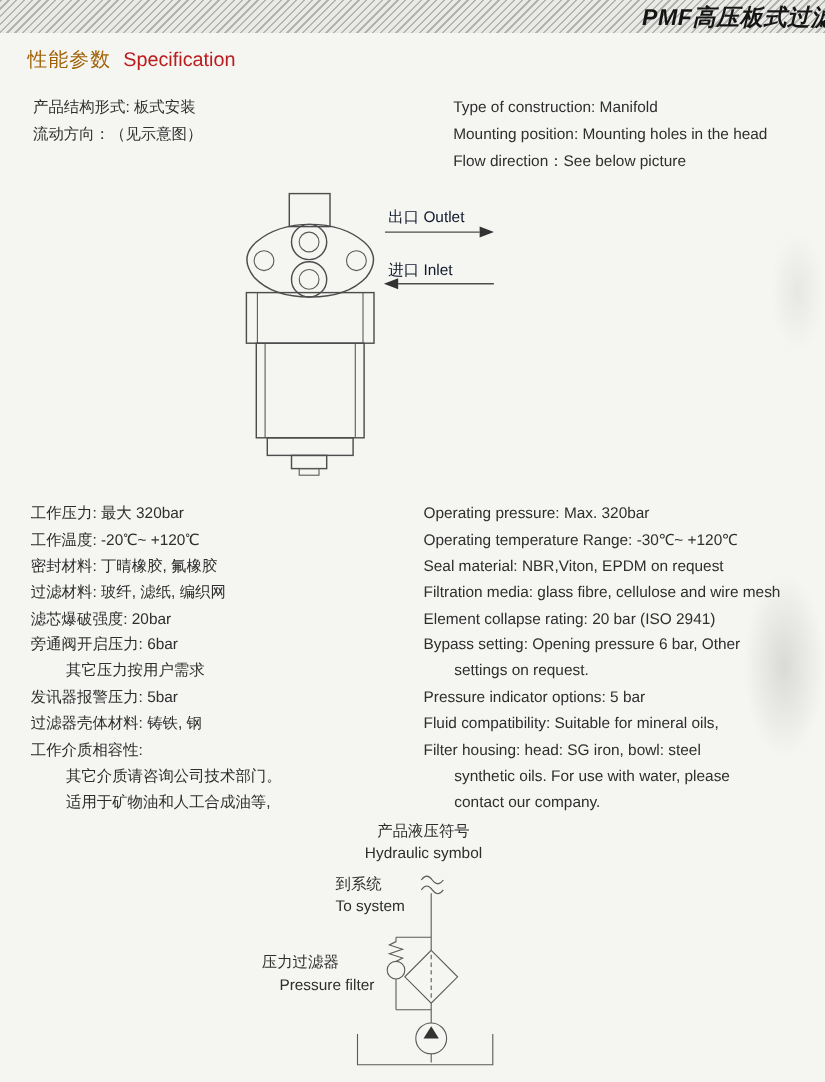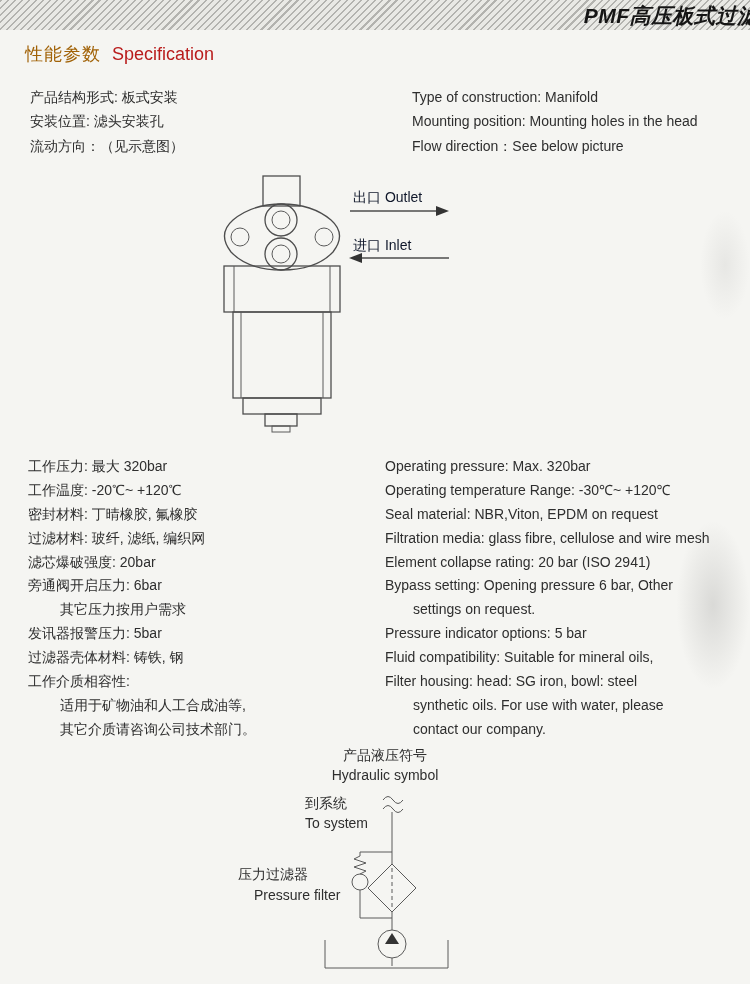--- a/index.html
+++ b/index.html
@@ -69,21 +69,20 @@
   <div class="stripes"></div>
   <div class="header-title">PMF高压板式过滤器</div>
 
   <div class="section-title">
     <span class="st-zh">性能参数</span>
     <span class="st-en">Specification</span>
   </div>
 
   <div class="col top-zh">
     <div class="ln">产品结构形式: 板式安装</div>
-    <div class="ln">安装位置: 滤头安装孔</div>
     <div class="ln">流动方向：（见示意图）</div>
   </div>
   <div class="col top-en">
     <div class="ln">Type of construction:  Manifold</div>
     <div class="ln">Mounting position: Mounting holes in the head</div>
     <div class="ln">Flow direction：See below picture</div>
   </div>
 
   <svg class="sv-dev" width="290" height="290" viewBox="180 165 290 290" xmlns="http://www.w3.org/2000/svg">
 
@@ -122,22 +121,22 @@
     <div class="ln">工作压力: 最大 320bar</div>
     <div class="ln">工作温度: -20℃~ +120℃</div>
     <div class="ln">密封材料: 丁晴橡胶, 氟橡胶</div>
     <div class="ln">过滤材料: 玻纤, 滤纸, 编织网</div>
     <div class="ln">滤芯爆破强度: 20bar</div>
     <div class="ln">旁通阀开启压力: 6bar</div>
     <div class="ln ind">其它压力按用户需求</div>
     <div class="ln">发讯器报警压力: 5bar</div>
     <div class="ln">过滤器壳体材料: 铸铁, 钢</div>
     <div class="ln">工作介质相容性:</div>
+    <div class="ln ind">其它介质请咨询公司技术部门。</div>
     <div class="ln ind">适用于矿物油和人工合成油等,</div>
-    <div class="ln ind">其它介质请咨询公司技术部门。</div>
   </div>
   <div class="col main-en">
     <div class="ln">Operating pressure: Max. 320bar</div>
     <div class="ln">Operating temperature Range: -30℃~ +120℃</div>
     <div class="ln">Seal material:  NBR,Viton, EPDM on request</div>
     <div class="ln">Filtration media: glass fibre, cellulose and wire mesh</div>
     <div class="ln">Element collapse rating: 20 bar (ISO 2941)</div>
     <div class="ln">Bypass setting: Opening pressure 6 bar, Other</div>
     <div class="ln ind">settings on request.</div>
     <div class="ln">Pressure indicator options: 5 bar</div>

